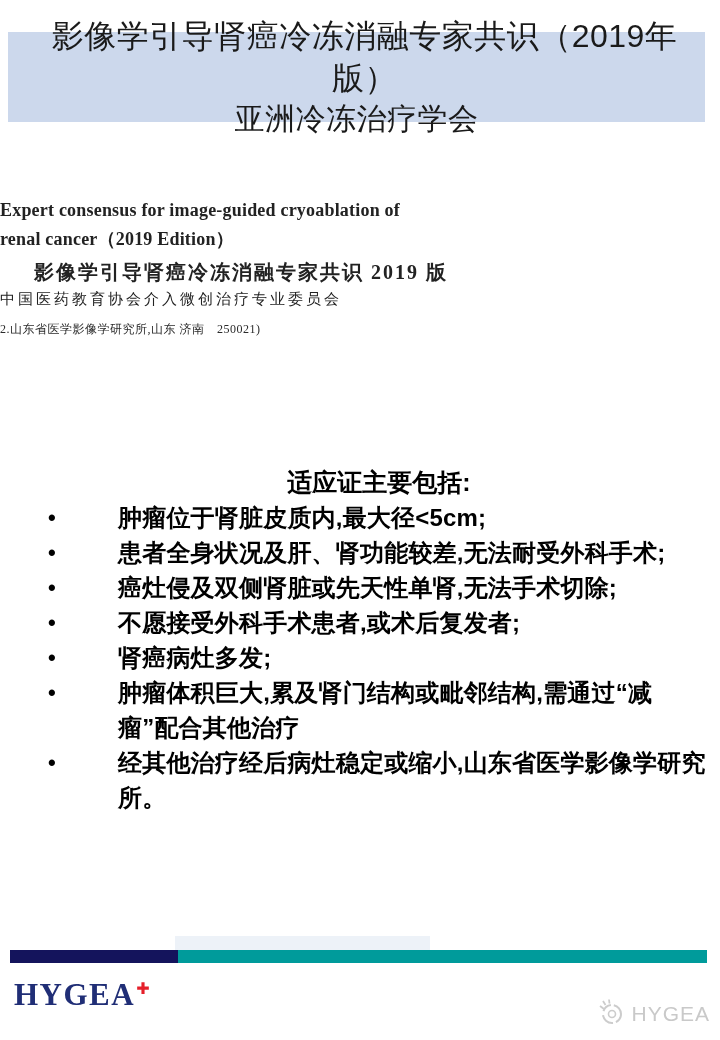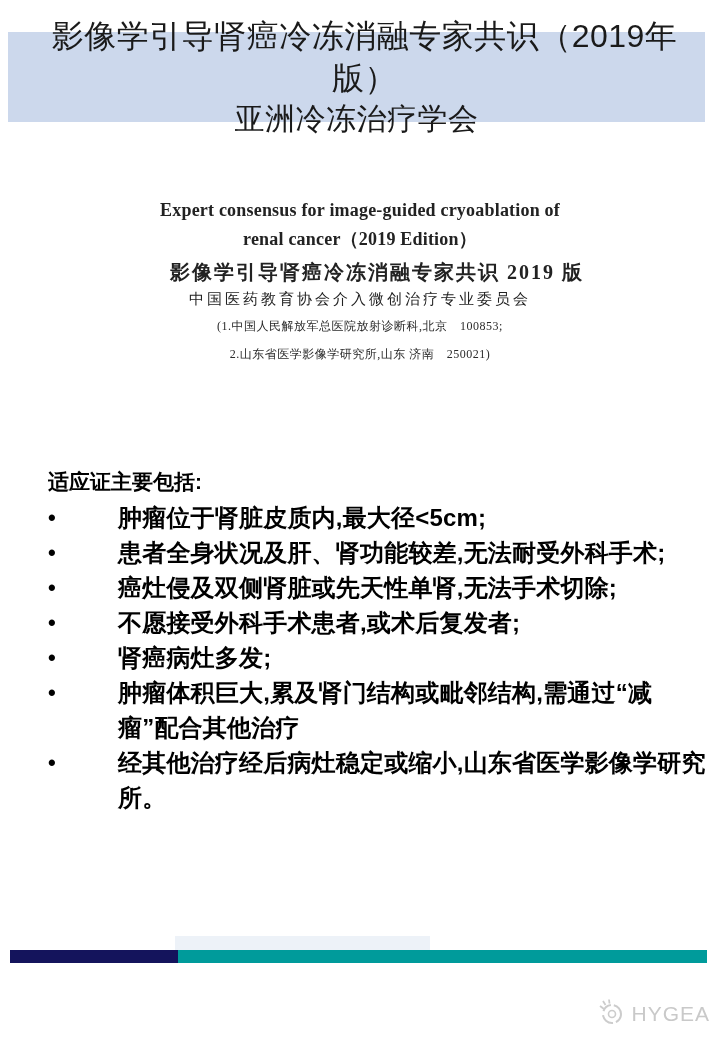--- a/index.html
+++ b/index.html
@@ -6,33 +6,33 @@
   .slide{position:relative;width:720px;height:1040px;background:#ffffff;overflow:hidden;
          font-family:"Liberation Sans",sans-serif;}
 
   
   .banner{position:absolute;left:8px;top:32px;width:697px;height:90px;background:#ccd8ec;
           color:#1a1a1a;display:flex;flex-direction:column;justify-content:center;text-align:center;}
   .banner-line1{font-size:32px;line-height:42px;font-weight:500;letter-spacing:0.5px;padding-left:16px;}
   .banner-line2{font-size:30px;line-height:40px;font-weight:500;letter-spacing:0.5px;}
 
   
-  .paper{position:absolute;left:0;top:196px;width:720px;text-align:center;color:#222222;
+  .paper{position:absolute;left:0;top:196px;width:720px;color:#222222;
          font-family:"Liberation Serif",serif;}
   .p-title-en{font-size:18px;font-weight:700;line-height:29px;letter-spacing:0.2px;}
   .p-title-cn{font-size:20px;font-weight:700;line-height:30px;margin-top:3px;letter-spacing:2px;padding-left:34px;}
   .p-authors{margin-top:16px;font-size:15px;line-height:24px;letter-spacing:1.5px;font-style:normal;}
   .p-authors sup{font-size:9px;letter-spacing:0;}
   .p-committee{font-size:15px;line-height:24px;letter-spacing:3px;}
   .p-affil{font-size:12px;line-height:20px;color:#2a2a2a;letter-spacing:0.5px;margin-top:8px;}
   .p-affil.first{margin-top:5px;}
 
   
   .list{position:absolute;left:48px;top:464px;width:662px;color:#000000;font-weight:700;}
-  .list-heading{font-size:21px;line-height:36px;}
+  .list-heading{font-size:25px;line-height:36px;text-align:center;}
   .list-row{display:flex;align-items:flex-start;}
   .list-bullet{width:38px;flex:0 0 38px;font-size:22px;line-height:35px;}
   .list-text{flex:1;font-size:24px;line-height:35px;letter-spacing:0.2px;margin-left:32px;}
 
   
   .ghost{position:absolute;left:175px;top:936px;width:255px;height:14px;background:#dfe7f3;opacity:0.55;}
   .bar-navy{position:absolute;left:10px;top:950px;width:168px;height:13px;background:#14145c;}
   .bar-teal{position:absolute;left:178px;top:950px;width:529px;height:13px;background:#009b9b;}
   .logo{position:absolute;left:14px;top:978px;font-family:"Liberation Serif",serif;
         font-weight:700;font-size:31px;line-height:34px;color:#202e76;letter-spacing:1.5px;}
@@ -50,21 +50,20 @@
   <div class="banner">
     <div class="banner-line1">影像学引导肾癌冷冻消融专家共识（2019年版）</div>
     <div class="banner-line2">亚洲冷冻治疗学会</div>
   </div>
 
   <div class="paper">
     <div class="p-title-en">Expert consensus for image-guided cryoablation of</div>
     <div class="p-title-en">renal cancer（2019 Edition）</div>
     <div class="p-title-cn">影像学引导肾癌冷冻消融专家共识 2019 版</div>
     <div class="p-committee">中国医药教育协会介入微创治疗专业委员会</div>
-    <div class="p-affil first">(1.中国人民解放军总医院放射诊断科,北京　100853;</div>
     <div class="p-affil">2.山东省医学影像学研究所,山东 济南　250021)</div>
   </div>
 
   <div class="list">
     <div class="list-heading">适应证主要包括:</div>
 
     <div class="list-row">
       <span class="list-bullet">•</span>
       <span class="list-text">肿瘤位于肾脏皮质内,最大径&lt;5cm;</span>
     </div>
@@ -91,20 +90,21 @@
     <div class="list-row">
       <span class="list-bullet">•</span>
       <span class="list-text">经其他治疗经后病灶稳定或缩小,山东省医学影像学研究所。</span>
     </div>
   </div>
 
   <div class="ghost"></div>
   <div class="bar-navy"></div>
   <div class="bar-teal"></div>
 
+  <div class="logo"><span>HYGEA</span><span class="cross">✚</span></div>
 
   <div class="watermark">
     <span>
       <svg width="30" height="28" viewBox="0 0 30 28" fill="none" xmlns="http://www.w3.org/2000/svg">
         <circle cx="16" cy="16" r="9" stroke="#cccccc" stroke-width="2" stroke-dasharray="10 3 14 4"></circle>
         <circle cx="16" cy="16" r="3.5" stroke="#cccccc" stroke-width="1.6"></circle>
         <line x1="4" y1="8" x2="8" y2="11" stroke="#cccccc" stroke-width="1.8"></line>
         <line x1="7" y1="3" x2="9.5" y2="7" stroke="#cccccc" stroke-width="1.8"></line>
         <line x1="13" y1="1.5" x2="13.5" y2="5.5" stroke="#cccccc" stroke-width="1.8"></line>
       </svg>

